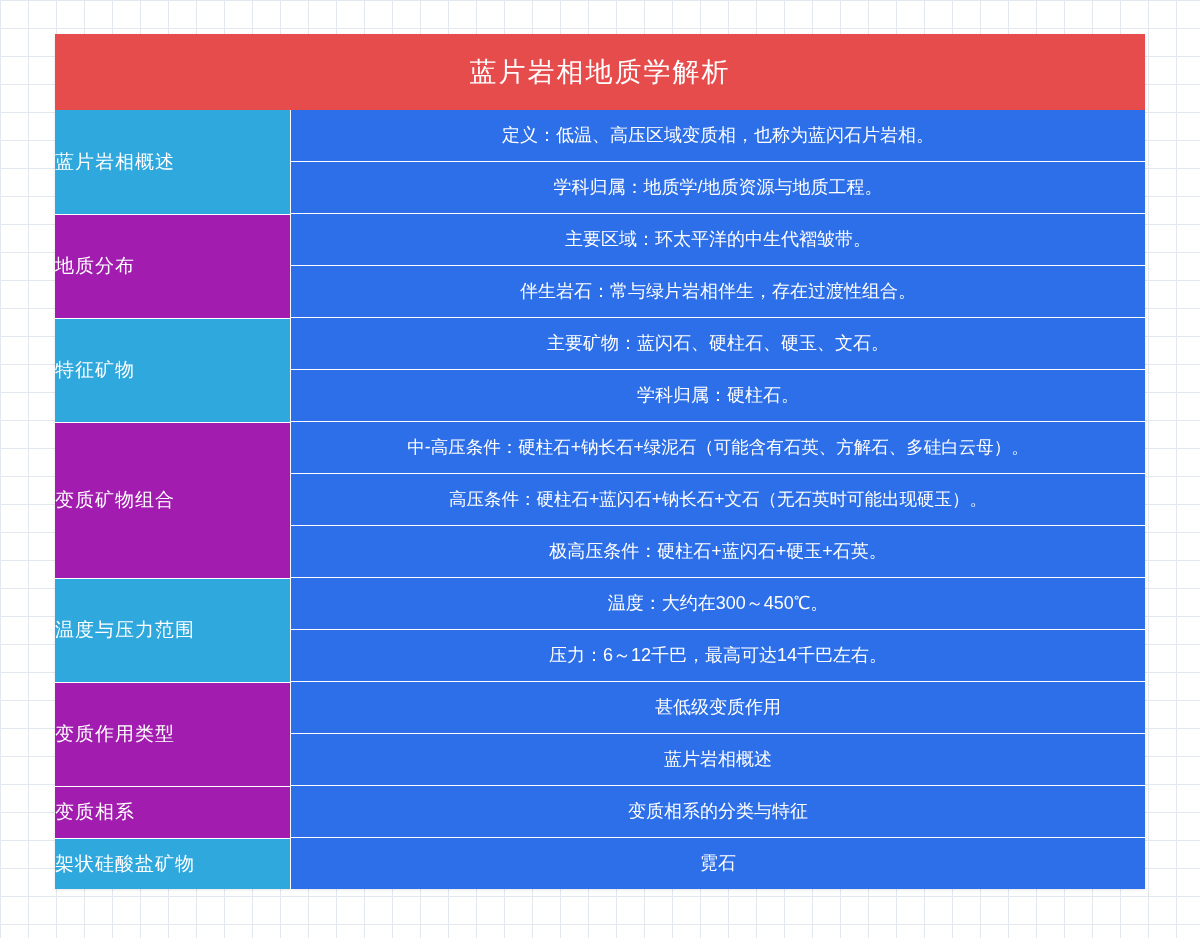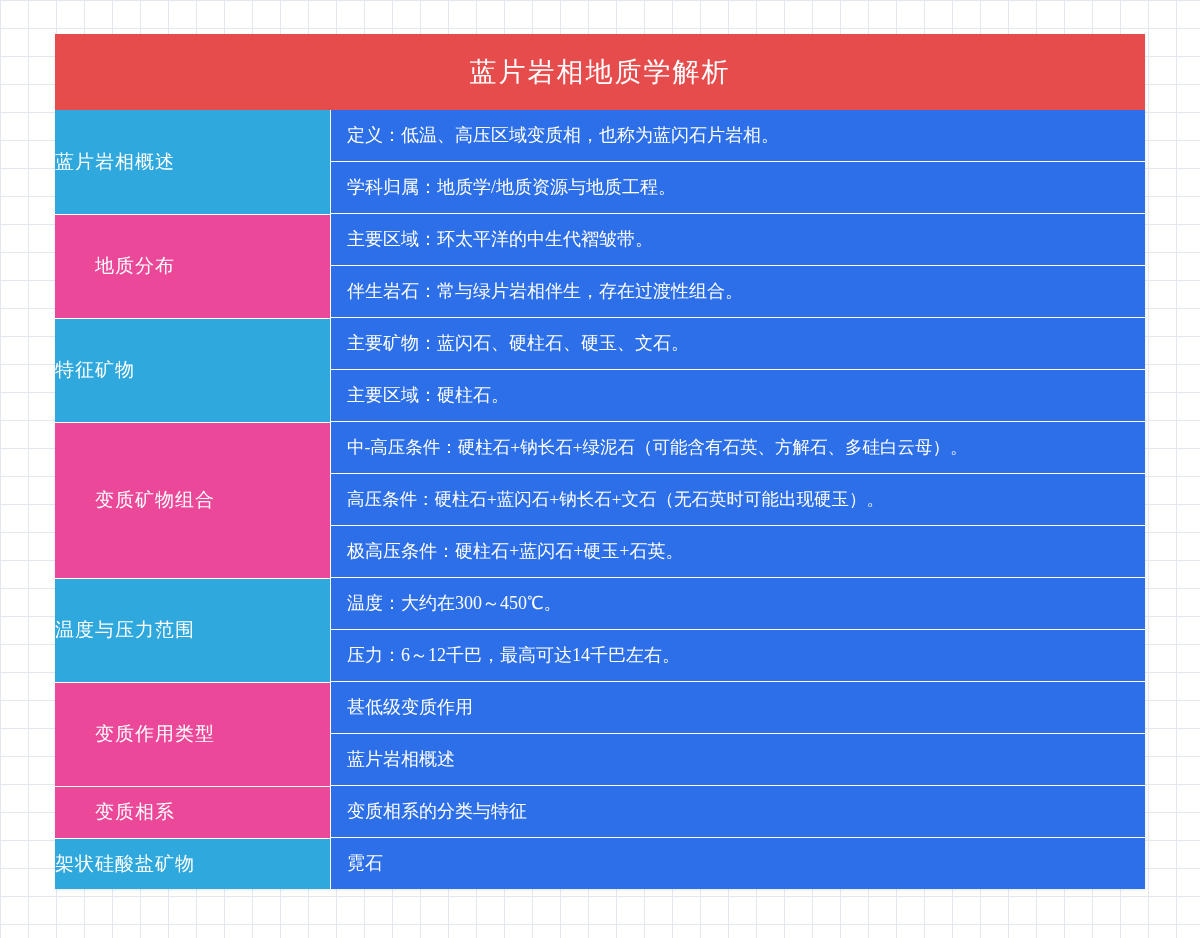--- a/index.html
+++ b/index.html
@@ -54,40 +54,38 @@
     width: 235px;
     background: #2fa8dd;
     color: #ffffff;
     vertical-align: middle;
     font-size: 19px;
     letter-spacing: 1px;
     border-bottom: 1px solid #ffffff;
     border-right: 1px solid #ffffff;
   }
   .cat-cell.alt {
-    background: #ec4899;
-    padding-left: 40px;
+    background: #a21caf;
   }
   .detail-stack {
     display: table-cell;
     vertical-align: top;
     padding: 0;
   }
   .detail {
     background: #2d6fe8;
     color: #ffffff;
     font-size: 18px;
-    text-align: left;
+    text-align: center;
     padding: 0 16px;
     height: 51px;
     line-height: 51px;
     border-bottom: 1px solid #ffffff;
     white-space: nowrap;
     overflow: hidden;
-    font-family: Liberation Serif, serif;
   }
   .detail.small {
     font-size: 17.5px;
   }
   .detail:last-child {
     border-bottom: 1px solid #ffffff;
   }
   .row:last-child .cat-cell,
   .row:last-child .detail:last-child {
     border-bottom: none;
@@ -116,21 +114,21 @@
         <div class="detail-stack">
           <div class="detail">主要区域：环太平洋的中生代褶皱带。</div>
           <div class="detail">伴生岩石：常与绿片岩相伴生，存在过渡性组合。</div>
         </div>
       </div>
 
       <div class="row">
         <div class="cat-cell">特征矿物</div>
         <div class="detail-stack">
           <div class="detail">主要矿物：蓝闪石、硬柱石、硬玉、文石。</div>
-          <div class="detail">主要区域：硬柱石。</div>
+          <div class="detail">学科归属：硬柱石。</div>
         </div>
       </div>
 
       <div class="row">
         <div class="cat-cell alt">变质矿物组合</div>
         <div class="detail-stack">
           <div class="detail small">中-高压条件：硬柱石+钠长石+绿泥石（可能含有石英、方解石、多硅白云母）。</div>
           <div class="detail small">高压条件：硬柱石+蓝闪石+钠长石+文石（无石英时可能出现硬玉）。</div>
           <div class="detail">极高压条件：硬柱石+蓝闪石+硬玉+石英。</div>
         </div>

